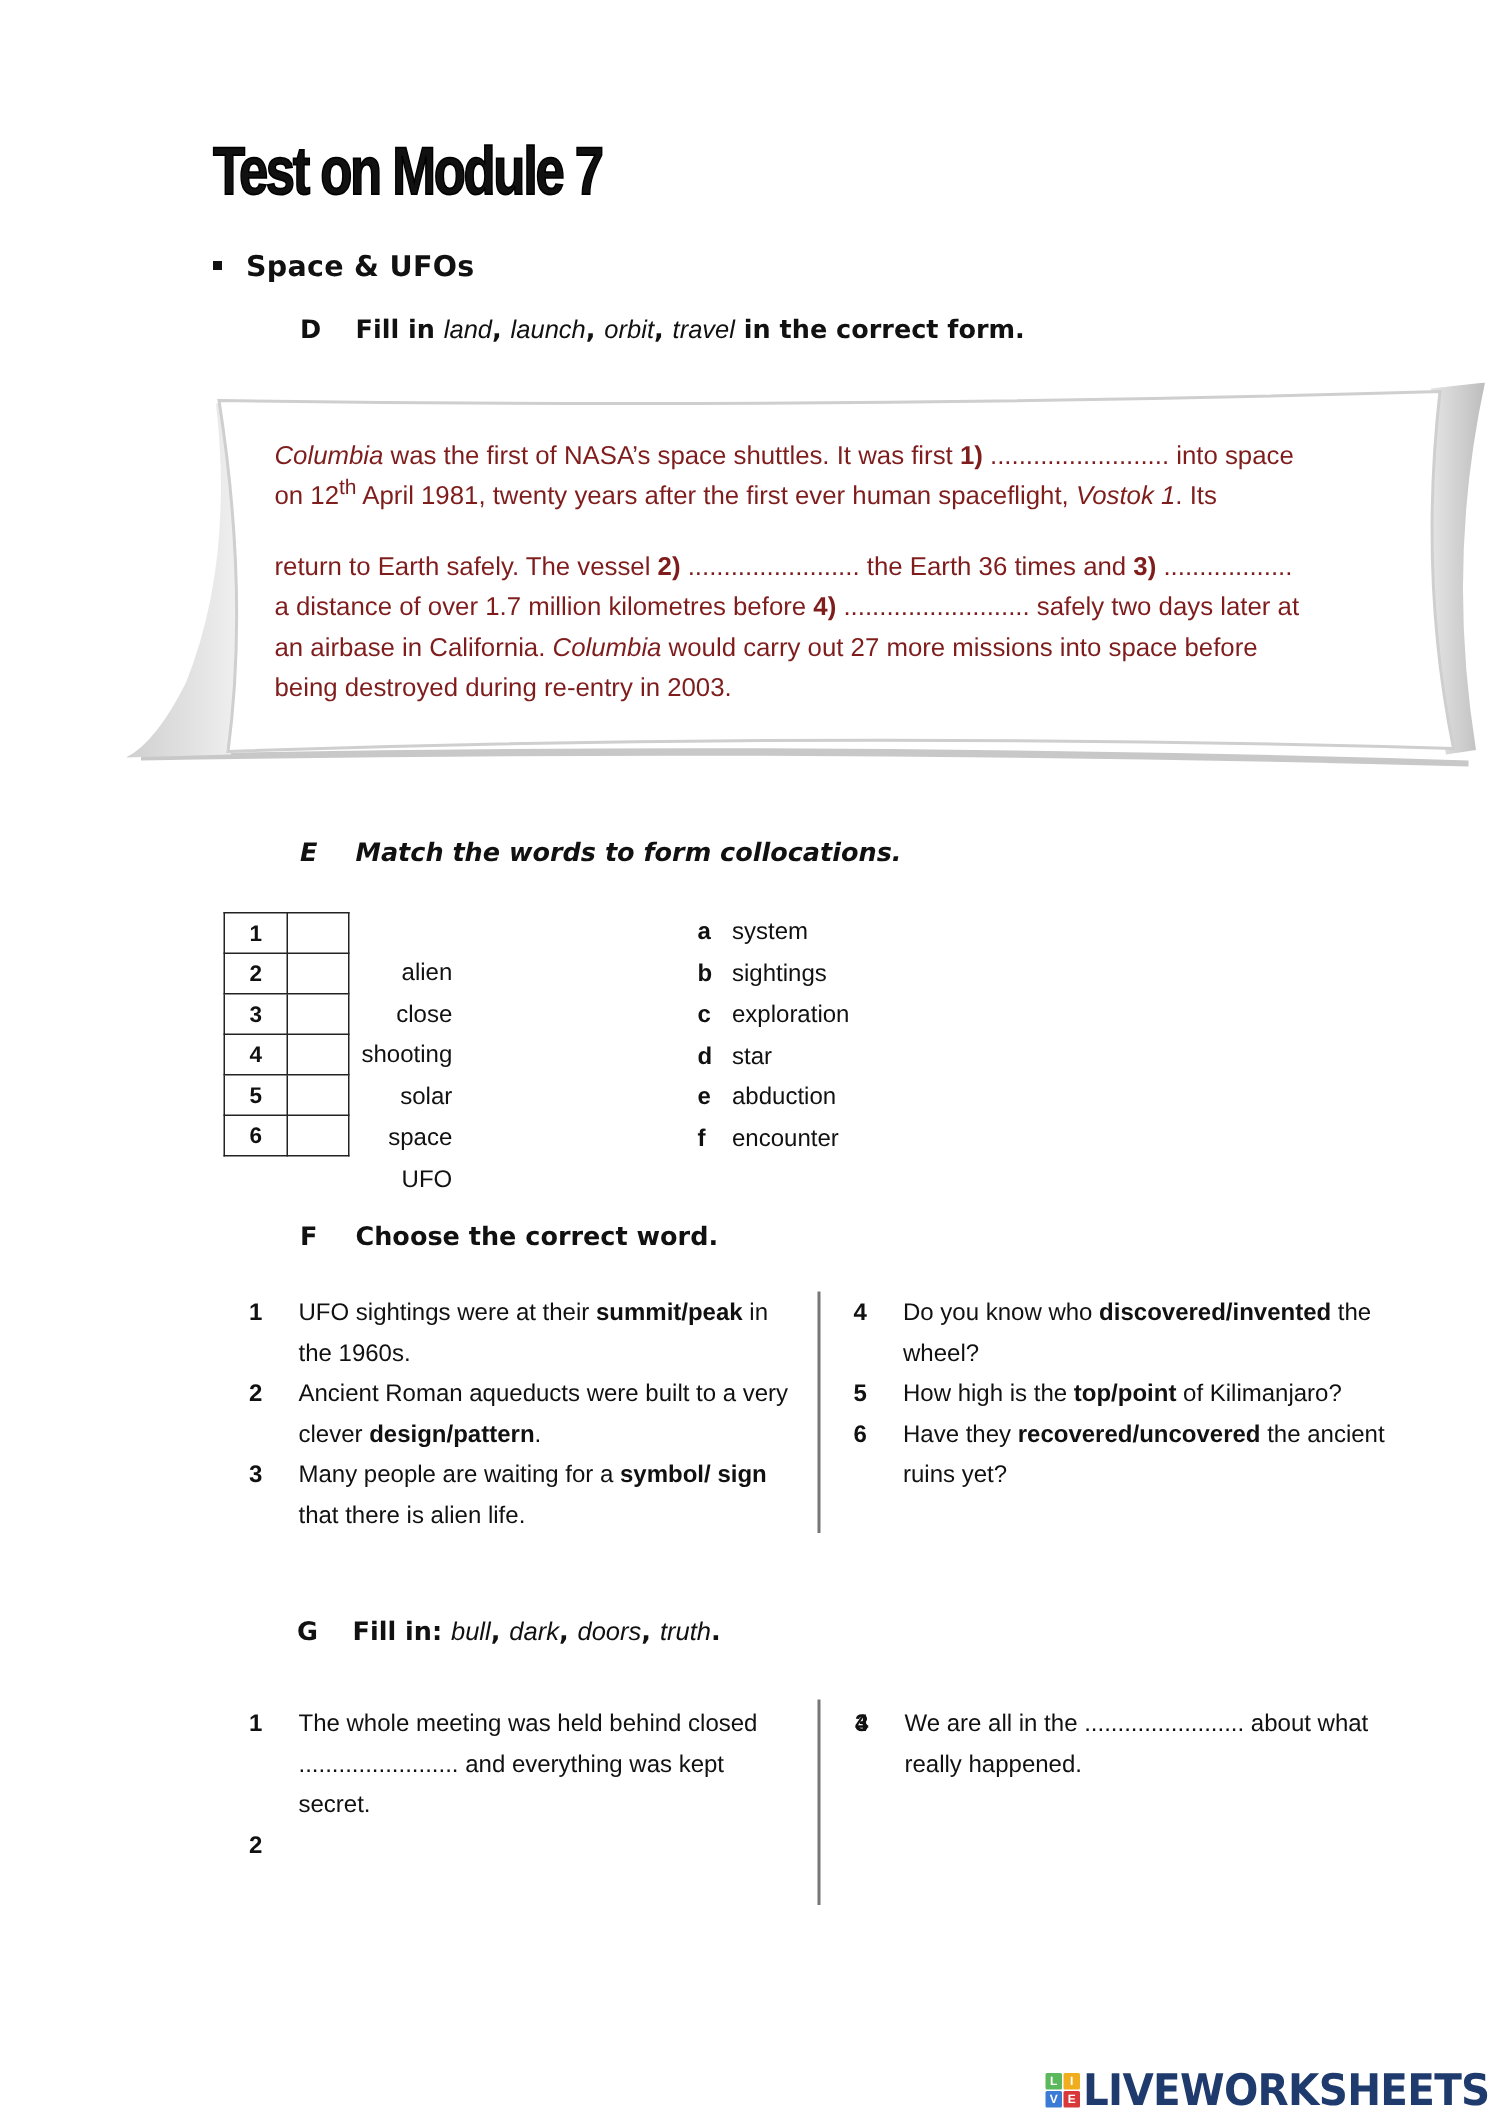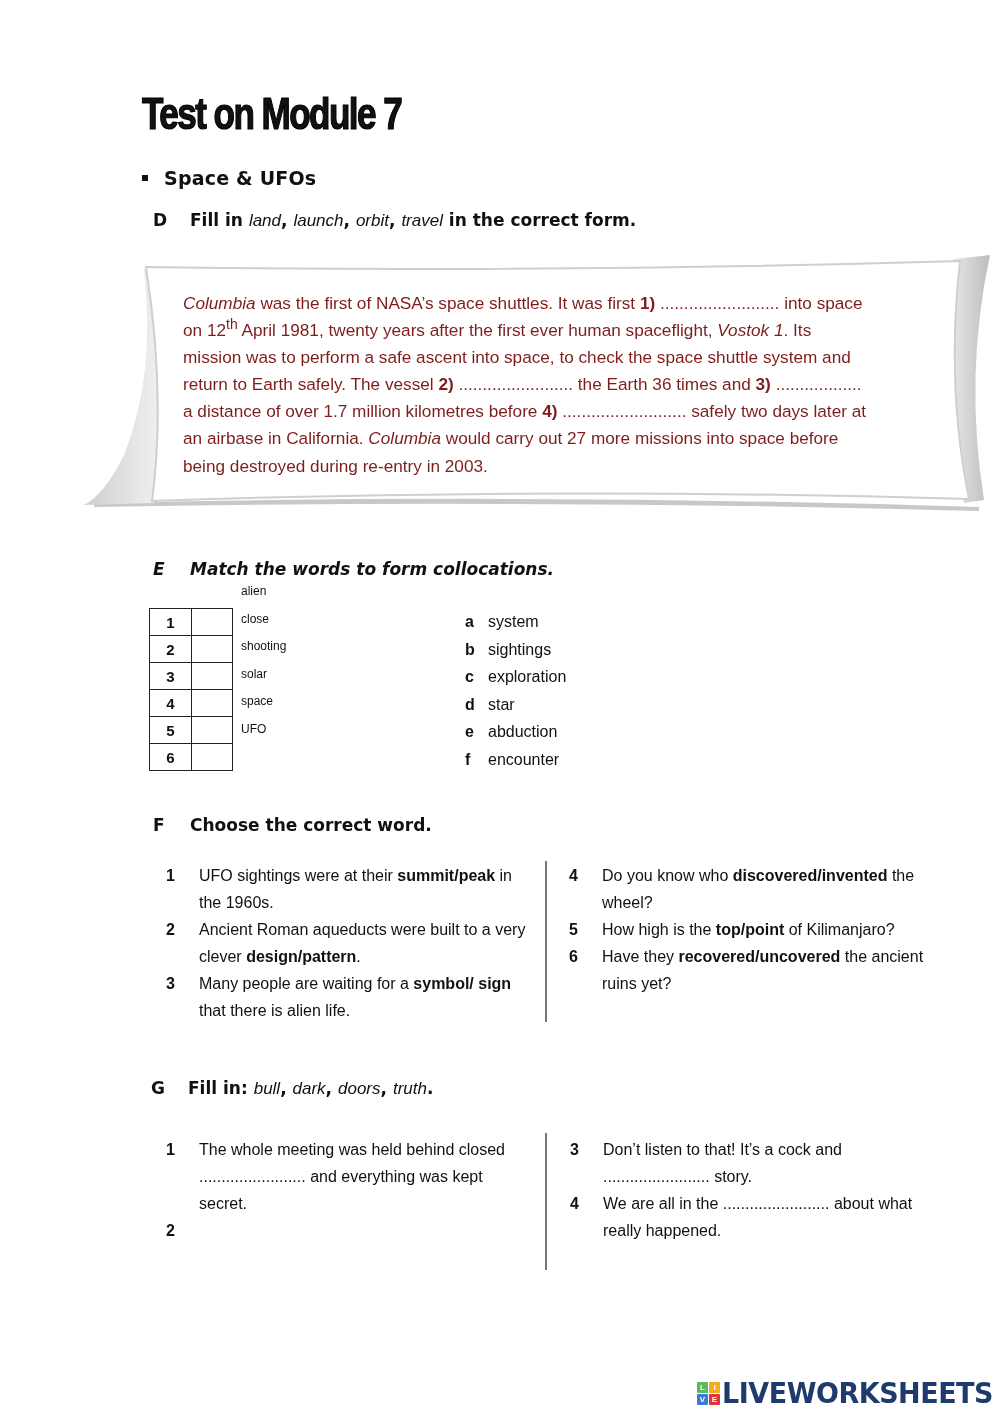--- a/index.html
+++ b/index.html
@@ -15,37 +15,38 @@
     -webkit-text-stroke: 1.2px #000;
   }
   .bullet-head {
     left: 142px; top: 167px; font-size: 19px; font-weight: bold; white-space: nowrap;
     font-family: "DejaVu Sans", sans-serif; letter-spacing: 0.2px;
   }
   .bullet-sq { display: inline-block; width: 6px; height: 6px; background: #111; margin-right: 16px; vertical-align: middle; position: relative; top: -2px; }
   .sec-head {
     font-size: 17px; font-weight: bold; white-space: nowrap;
     font-family: "DejaVu Sans", sans-serif;
+    margin-left: 47px;
   }
   .sec-head .letter { display: inline-block; width: 37px; }
   .sec-head i { font-weight: normal; font-family: "Liberation Sans", sans-serif; }
   .paper {
     left: 84px; top: 255px; width: 910px; height: 260px;
   }
   .paper svg { position: absolute; left: 0; top: 0; }
   .passage {
     left: 183px; top: 290px; width: 740px; font-size: 17.2px; line-height: 27.1px;
     font-family: "Liberation Sans", sans-serif; color: #7f1d1d;
   }
   .passage sup { font-size: 14px; line-height: 0; }
   table.match { border-collapse: collapse; left: 149px; top: 608px; }
   table.match td { border: 1.5px solid #222; height: 26px; padding: 0; font-size: 15px; font-weight: bold; text-align: center; }
   table.match td.num { width: 41px; }
   table.match td.ans { width: 40px; }
-  .wordcol { left: 241px; top: 578px; font-size: 12px; line-height: 27.6px; }
+  .wordcol { left: 241px; top: 635px; font-size: 16px; line-height: 27.6px; text-align: right; }
   .lettercol { left: 465px; top: 608px; font-size: 16px; line-height: 27.6px; }
   .lettercol .l { display: inline-block; width: 23px; font-weight: bold; }
   .qlist { font-size: 16px; line-height: 27px; }
   .qitem { position: relative; padding-left: 33px; }
   .qitem .n { position: absolute; left: 0; top: 0; font-weight: bold; }
   .divider { width: 2px; background: #777; }
   .logo { left: 697px; top: 1378px; height: 30px; display: flex; align-items: center; }
   .tiles { display: grid; grid-template-columns: 11px 11px; grid-template-rows: 11px 11px; gap: 1px; margin-right: 2px; }
   .tile { font-size: 8px; font-weight: bold; color: #fff; display: flex; align-items: center; justify-content: center; border-radius: 1px; }
   .logo-text { font-size: 29px; font-weight: bold; color: #1f3b6e; letter-spacing: -0.5px; font-family: "DejaVu Sans", sans-serif; transform: scaleX(0.93); transform-origin: left center; white-space: nowrap; }
@@ -82,22 +83,21 @@
 
     <path d="M870 4 L906 0 Q880 120 900 245 L880 248 Q860 130 870 4 Z" fill="url(#rg)"></path>
 
     <path d="M62 12 Q470 18 876 6 Q862 130 885 244 Q470 232 68 246 Q82 140 62 12 Z" fill="#ffffff" stroke="#cfcfcf" stroke-width="2"></path>
   </svg>
 </div>
 
 <div class="abs passage" id="passage">
     <div style="white-space: nowrap;"><i>Columbia</i><span> was the first of NASA’s space shuttles. It was first </span><b>1)</b><span> ......................... into space</span></div>
     <div style="white-space: nowrap;"><span>on 12</span><sup>th</sup><span> April 1981, twenty years after the first ever human spaceflight, </span><i>Vostok 1</i><span>. Its</span></div>
-    <div style="white-space: nowrap;"><span>mission was to perform a safe ascent into space, to check the space shuttle system and</span></div>
-    <div style="white-space: nowrap;"><span>return to Earth safely. The vessel </span><b>2)</b><span> ........................ the Earth 36 times and </span><b>3)</b><span> ..................</span></div>
+    <div style="white-space: nowrap; margin-top: 20px;"><span>return to Earth safely. The vessel </span><b>2)</b><span> ........................ the Earth 36 times and </span><b>3)</b><span> ..................</span></div>
     <div style="white-space: nowrap;"><span>a distance of over 1.7 million kilometres before </span><b>4)</b><span> .......................... safely two days later at</span></div>
     <div style="white-space: nowrap;"><span>an airbase in California. </span><i>Columbia</i><span> would carry out 27 more missions into space before</span></div>
     <div style="white-space: nowrap;"><span>being destroyed during re-entry in 2003.</span></div>
   </div>
 
 <div class="abs sec-head" style="left:153px; top:559px;font-style:italic;">
   <span class="letter">E</span><span>Match the words to form collocations.</span>
 </div>
 
 <table class="abs match">
@@ -166,21 +166,21 @@
 <div class="abs sec-head" style="left:151px; top:1078px;">
   <span class="letter">G</span><span>Fill in: </span><i>bull</i>, <i>dark</i>, <i>doors</i>, <i>truth</i>.
 </div>
 
 <div class="abs qlist" id="g-left" style="left:166px; top:1136px; width:360px;">
     <div class="qitem"><span class="n">1</span><span>The whole meeting was held behind closed ........................ and everything was kept secret.</span></div>
     <div class="qitem"><span class="n">2</span></div>
   </div>
 <div class="abs divider" style="left:545px; top:1133px; height:137px;"></div>
 <div class="abs qlist" id="g-right" style="left:570px; top:1136px; width:370px;">
-    <div class="qitem"><span class="n">3</span><span>Don’t listen to that! It’s a cock and ........................ story.</span></div>
+    <div class="qitem"><span class="n">3</span></div>
     <div class="qitem"><span class="n">4</span><span>We are all in the ........................ about what really happened.</span></div>
   </div>
 
 <div class="abs logo">
   <div class="tiles">
     <div class="tile" style="background: rgb(92, 184, 92);">L</div>
     <div class="tile" style="background: rgb(240, 173, 30);">I</div>
     <div class="tile" style="background: rgb(58, 123, 213);">V</div>
     <div class="tile" style="background: rgb(217, 56, 58);">E</div>
   </div>

